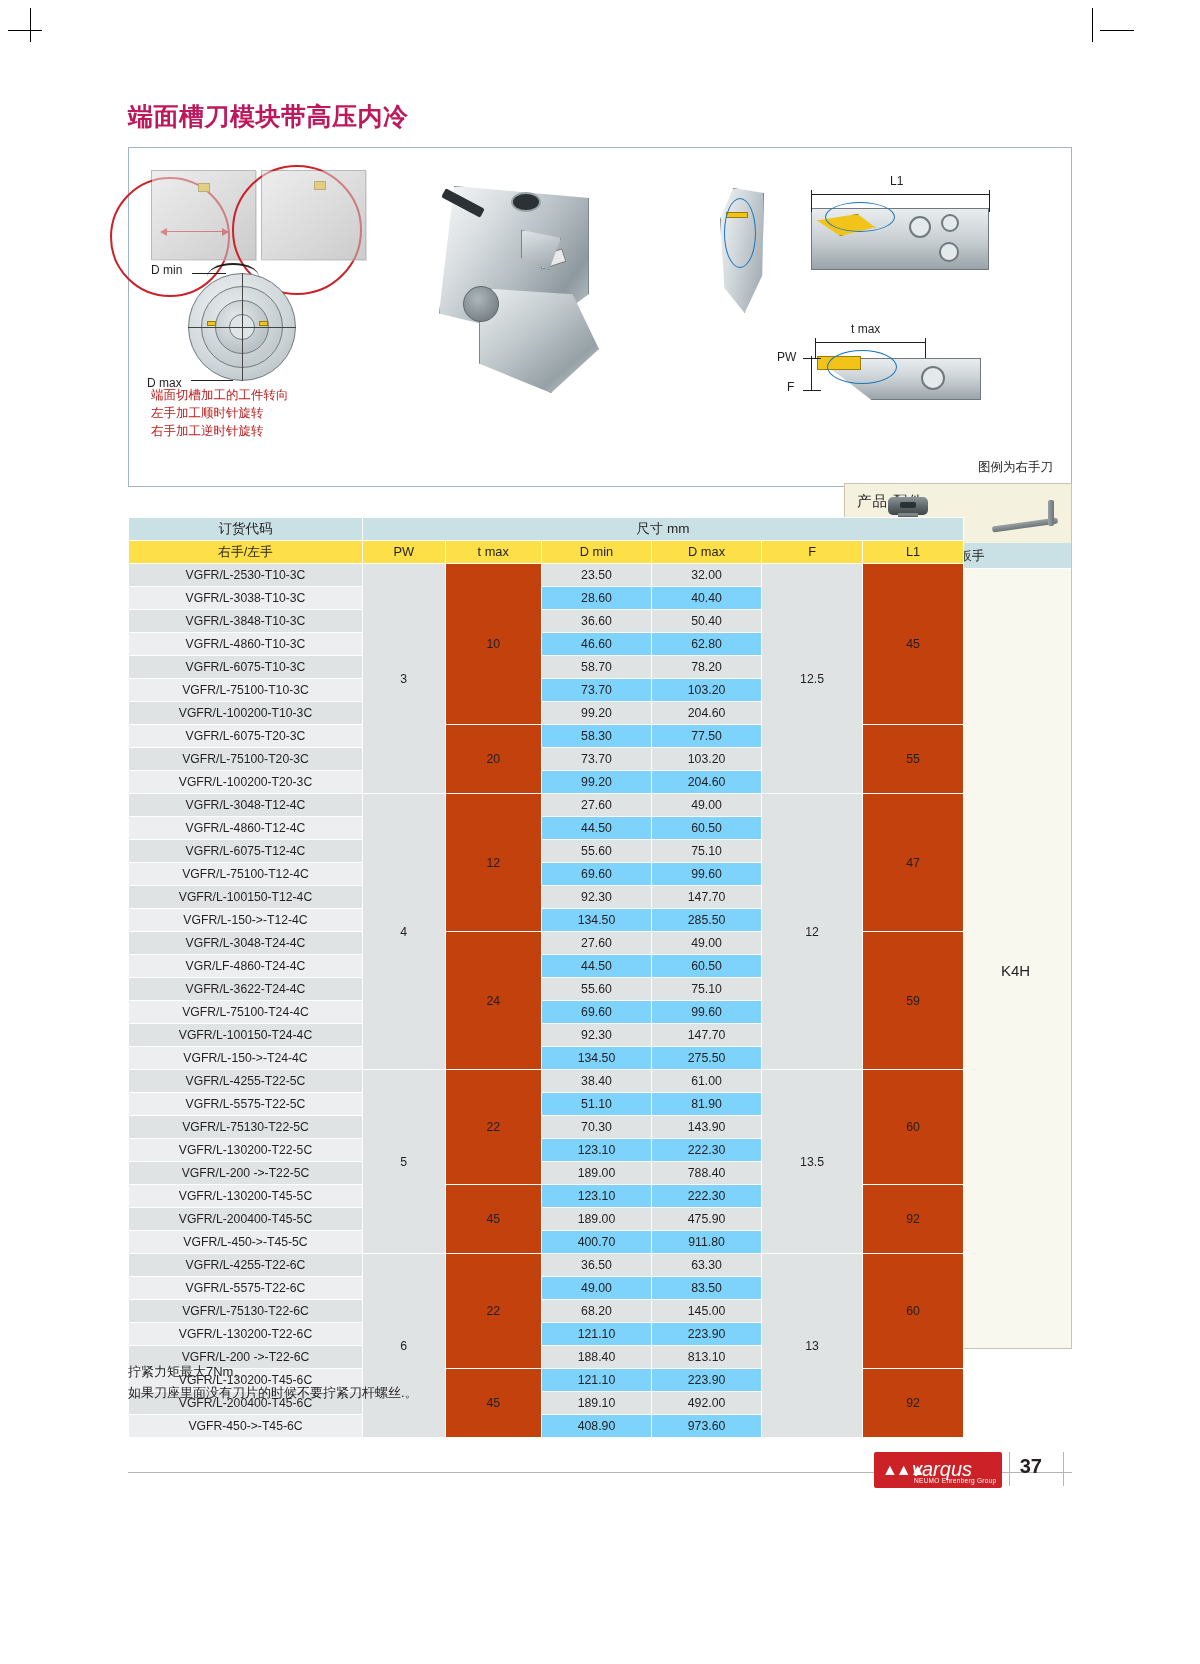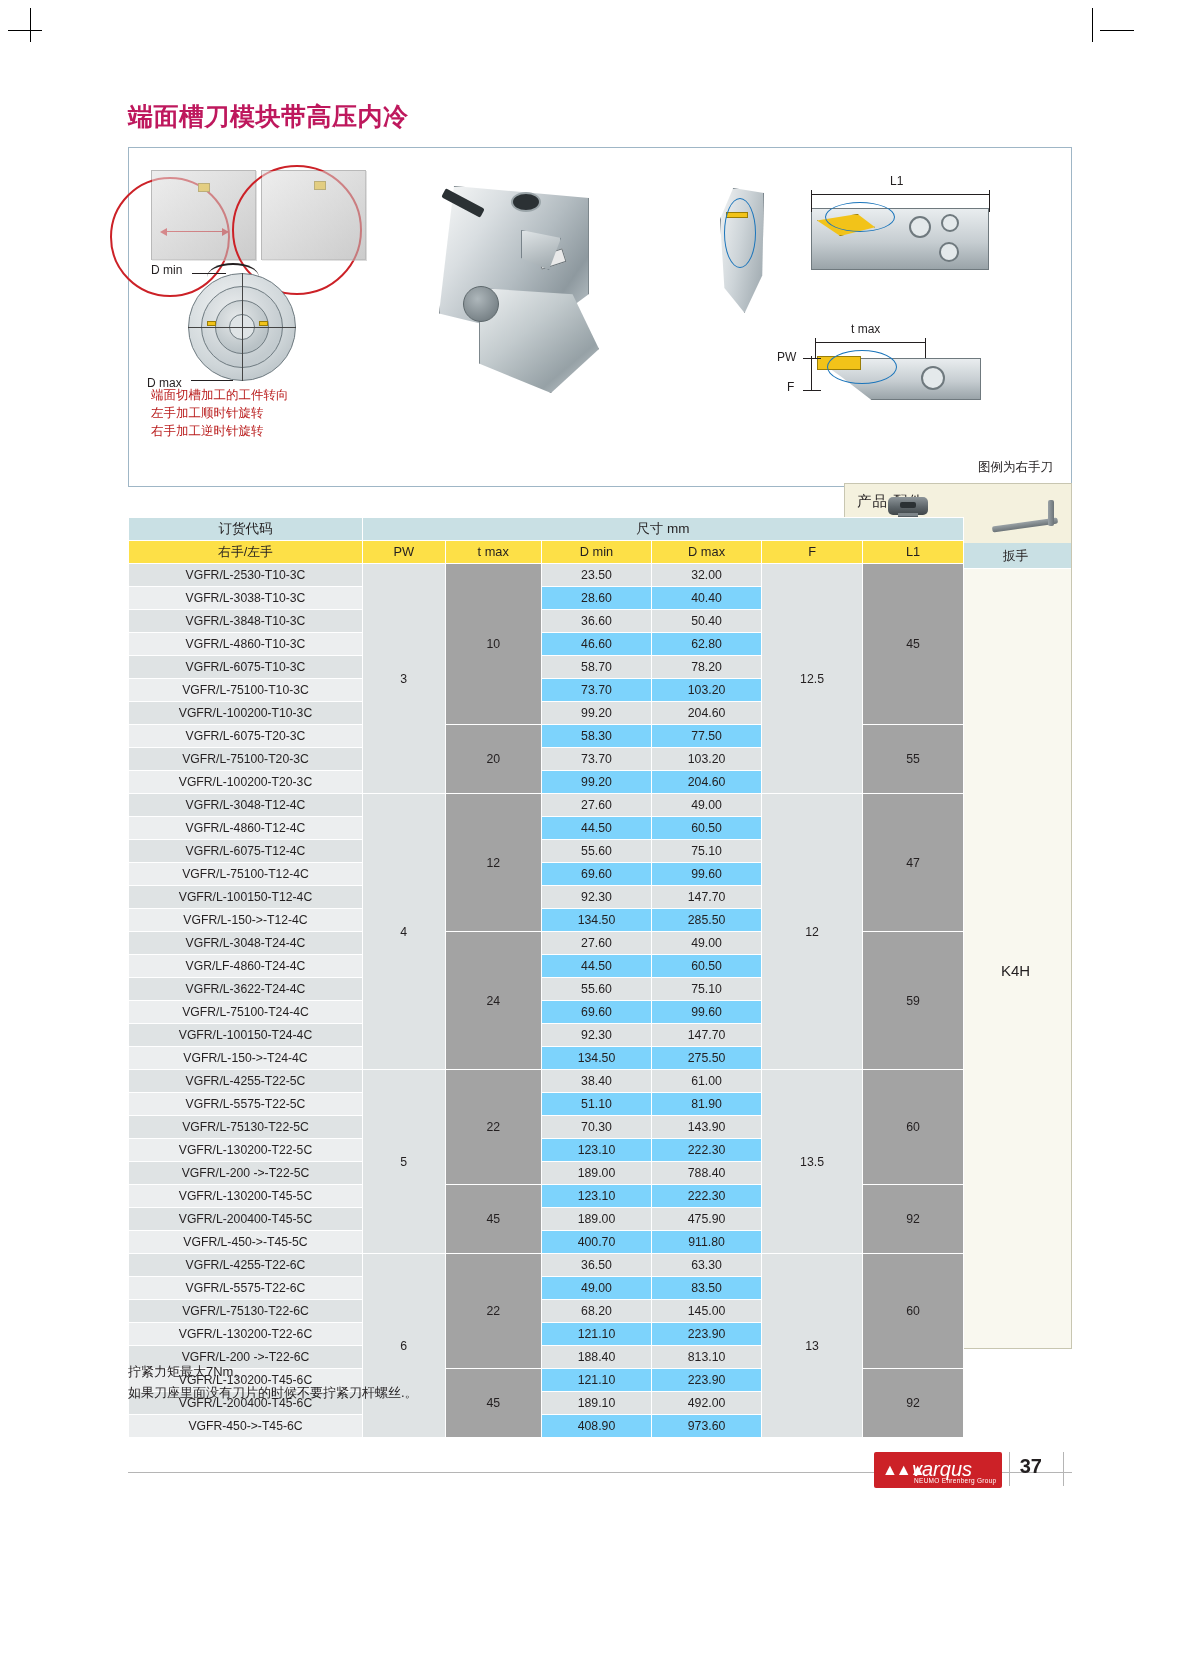--- a/index.html
+++ b/index.html
@@ -179,21 +179,21 @@
   }
   td.code {
     text-align: left;
     padding-left: 10px;
     width: 204px;
     font-size: 12.2px;
   }
   td.shade-a { background: #dfe3e4; }
   td.shade-b { background: #eceeef; }
   td.grp { background: #dfe3e4; }
-  td.grp-l { background: #a3a3a3; }
+  td.grp-l { background: #c2410c; }
   td.num { background: #7dd3fc; }
   td.num-a { background: #dfe3e4; }
   .w-pw { width: 72px; }
   .w-t  { width: 84px; }
   .w-d  { width: 96px; }
   .w-f  { width: 88px; }
   .w-l1 { width: 88px; }
 
   
   .acc-col {
@@ -205,21 +205,21 @@
     background: #f9f8ef;
   }
   .acc-col .split {
     position: absolute; left: 113px; top: 0; bottom: 0; width: 1px; background: #c8c6b1;
   }
   .acc-col .hdrrow {
     position: absolute; left: 0; right: 0; top: 0; height: 26px;
     background: #c9e0e4; border-bottom: 1px solid #ffffff;
   }
   .acc-col .hdrrow span {
-    position: absolute; top: 0; height: 26px; line-height: 26px; text-align: center; font-size: 12.8px; width: 113px;
+    position: absolute; top: 0; height: 26px; line-height: 26px; font-size: 12.8px; width: 113px;
   }
   .acc-col .val {
     position: absolute; top: 50%; transform: translateY(-50%);
     width: 113px; text-align: center; font-size: 15px; margin-top: 24px;
   }
 
   
   .screw-icon { position: absolute; left: 752px; top: 395px; width: 56px; height: 42px; }
   .screw-head {
     position: absolute; left: 8px; top: 2px; width: 40px; height: 18px; border-radius: 5px;

